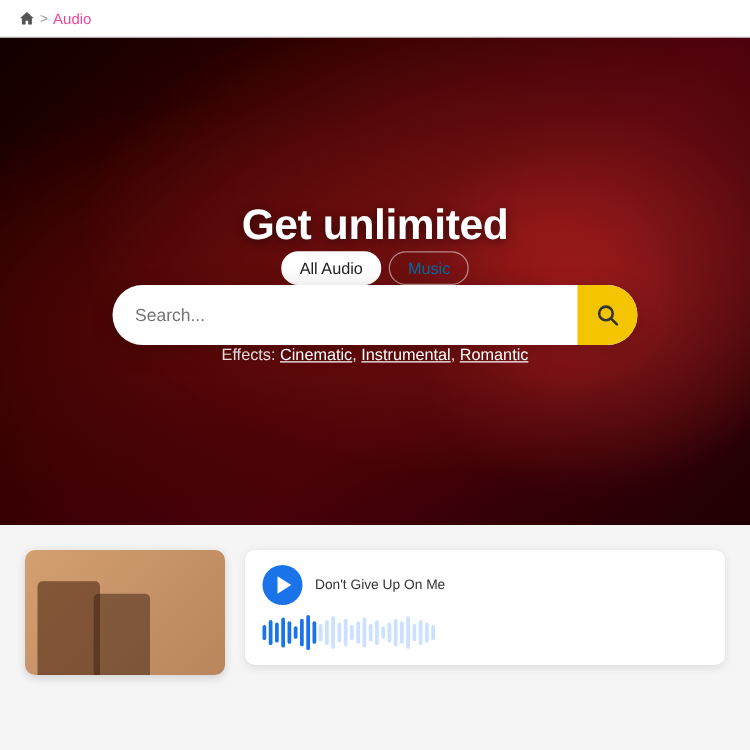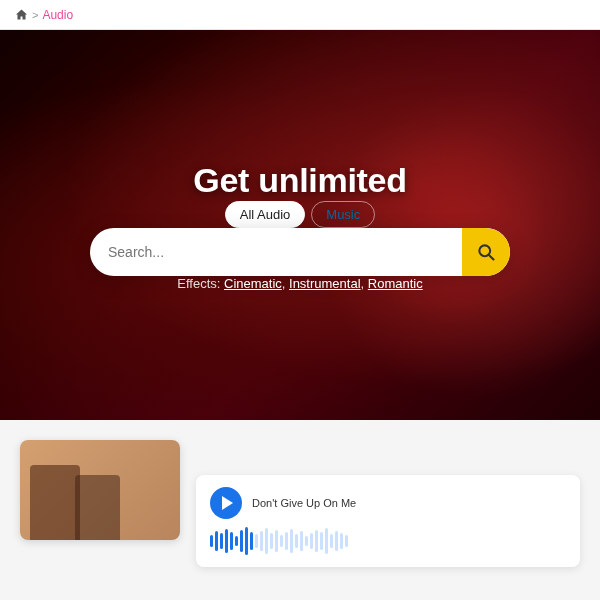--- a/index.html
+++ b/index.html
@@ -215,21 +215,20 @@
     .audio-player-card {
       flex: 1;
       background: #fff;
       border-radius: 8px;
       padding: 12px 14px;
       box-shadow: 0 2px 8px rgba(0,0,0,0.1);
       display: flex;
       flex-direction: column;
       gap: 8px;
       min-height: 90px;
-      margin-top: 35px;
     }
 
     .player-top {
       display: flex;
       align-items: center;
       gap: 10px;
     }
 
     .play-button-circle {
       width: 32px;

